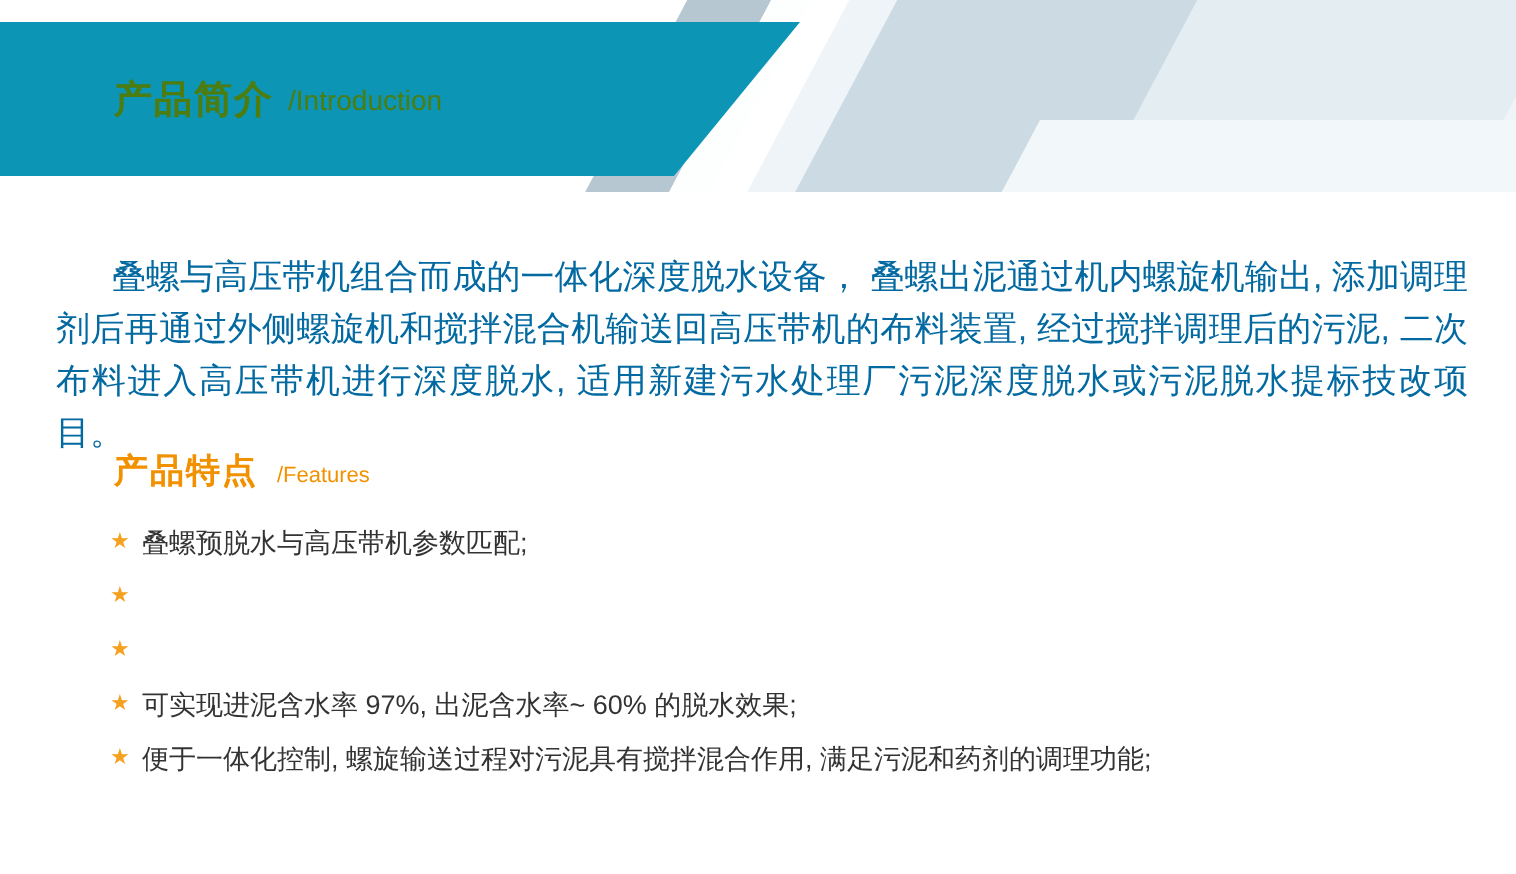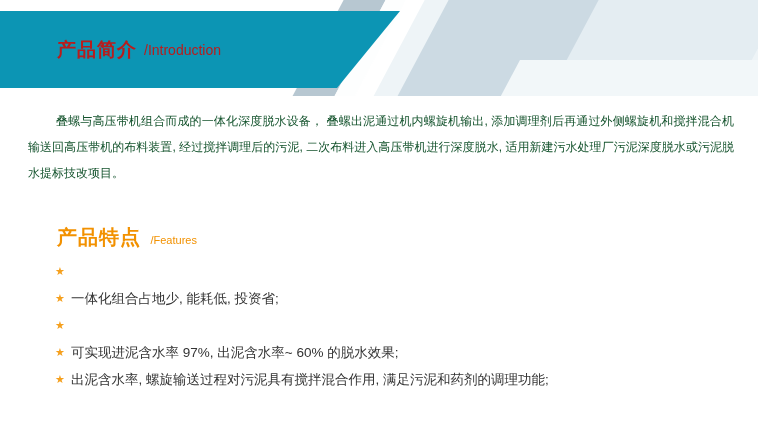--- a/index.html
+++ b/index.html
@@ -86,59 +86,59 @@
     background: #0c95b4;
     clip-path: polygon(0 0, 100% 0, 85.0% 100%, 0 100%);
   }
   .header-title {
     position: absolute;
     left: 57px;
     top: 11px;
     height: 77px;
     display: flex;
     align-items: center;
-    color: #b91c1c;
+    color: #4d7c0f;
     white-space: nowrap;
   }
   .header-title .cn {
     font-size: 19px;
     font-weight: bold;
     letter-spacing: 1px;
   }
   .header-title .en {
     font-size: 14px;
     font-weight: normal;
     margin-left: 7px;
     letter-spacing: 0px;
   }
 
   
   .intro {
     position: absolute;
     left: 28px;
-    top: 96px;
+    top: 109px;
     width: 706px;
-    font-size: 12px;
+    font-size: 17px;
     line-height: 26px;
-    color: #14532d;
+    color: #0369a1;
     text-align: justify;
     text-indent: 28px;
     letter-spacing: 0px;
   }
 
   
   .features-title {
     position: absolute;
     left: 57px;
     top: 224px;
     color: #f29100;
     white-space: nowrap;
   }
   .features-title .cn {
-    font-size: 20px;
+    font-size: 17px;
     font-weight: bold;
     letter-spacing: 1px;
   }
   .features-title .en {
     font-size: 11px;
     font-weight: normal;
     margin-left: 5px;
   }
 
   .feature-list {
@@ -192,29 +192,29 @@
 <p class="intro">叠螺与高压带机组合而成的一体化深度脱水设备， 叠螺出泥通过机内螺旋机输出, 添加调理剂后再通过外侧螺旋机和搅拌混合机输送回高压带机的布料装置, 经过搅拌调理后的污泥, 二次布料进入高压带机进行深度脱水, 适用新建污水处理厂污泥深度脱水或污泥脱水提标技改项目。</p>
 
 <div class="features-title">
   <span class="cn">产品特点</span>
   <span class="en">/Features</span>
 </div>
 
 <ul class="feature-list">
   <li class="feature-item">
     <span class="feature-star">★</span>
-  </li>
-  <li class="feature-item">
-    <span class="feature-star">★</span>
-    <span class="feature-text">一体化组合占地少, 能耗低, 投资省;</span>
+    <span class="feature-text">叠螺预脱水与高压带机参数匹配;</span>
+  </li>
+  <li class="feature-item">
+    <span class="feature-star">★</span>
   </li>
   <li class="feature-item">
     <span class="feature-star">★</span>
   </li>
   <li class="feature-item">
     <span class="feature-star">★</span>
     <span class="feature-text">可实现进泥含水率 97%, 出泥含水率~ 60% 的脱水效果;</span>
   </li>
   <li class="feature-item">
     <span class="feature-star">★</span>
-    <span class="feature-text">出泥含水率, 螺旋输送过程对污泥具有搅拌混合作用, 满足污泥和药剂的调理功能;</span>
+    <span class="feature-text">便于一体化控制, 螺旋输送过程对污泥具有搅拌混合作用, 满足污泥和药剂的调理功能;</span>
   </li>
 </ul>
 
 </body></html>

